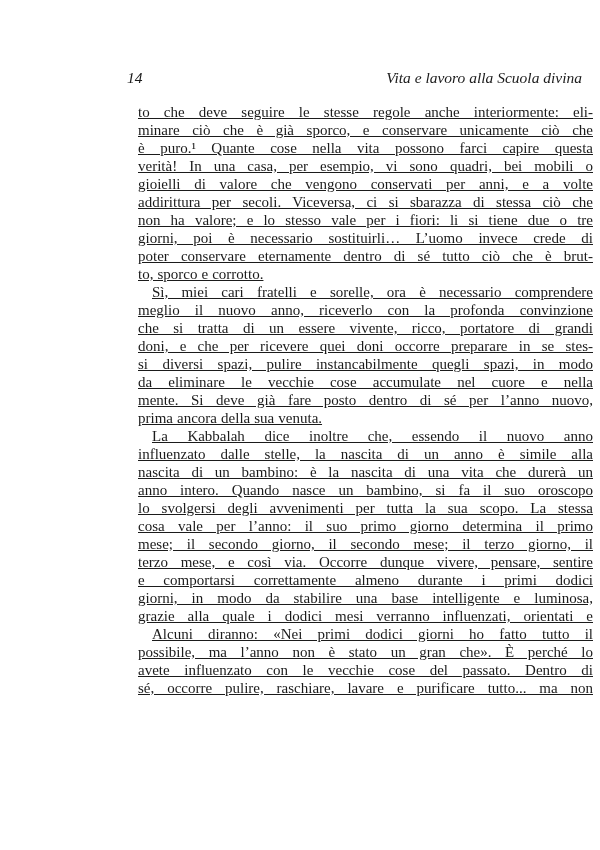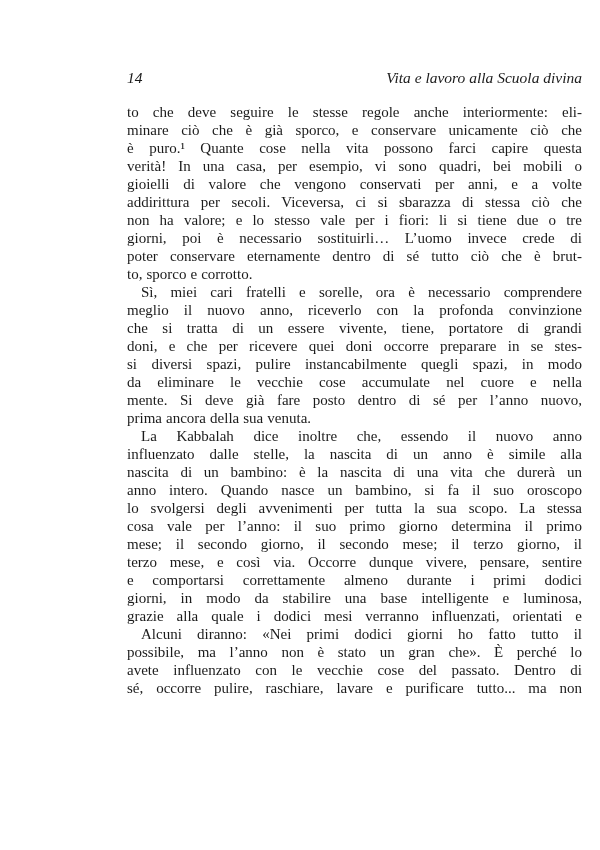--- a/index.html
+++ b/index.html
@@ -26,22 +26,23 @@
     justify-content: space-between;
     align-items: baseline;
     font-style: italic;
     font-size: 15.5px;
     line-height: 17px;
     color: #1b1b1b;
   }
   .body-text {
     position: absolute;
     top: 103px;
-    left: 93px;
+    left: 104px;
     width: 455px;
+    text-decoration: underline;
   }
   .line {
     font-size: 15px;
     line-height: 18px;
     height: 18px;
     overflow: hidden;
     text-align: justify;
     text-align-last: justify;
     word-spacing: 0.02em;
     white-space: normal;
@@ -68,21 +69,21 @@
       <div class="line">è puro.¹ Quante cose nella vita possono farci capire questa</div>
       <div class="line">verità! In una casa, per esempio, vi sono quadri, bei mobili o</div>
       <div class="line">gioielli di valore che vengono conservati per anni, e a volte</div>
       <div class="line">addirittura per secoli. Viceversa, ci si sbarazza di stessa ciò che</div>
       <div class="line">non ha valore; e lo stesso vale per i fiori: li si tiene due o tre</div>
       <div class="line">giorni, poi è necessario sostituirli… L’uomo invece crede di</div>
       <div class="line">poter conservare eternamente dentro di sé tutto ciò che è brut-</div>
       <div class="line para-end">to, sporco e corrotto.</div>
       <div class="line indent">Sì, miei cari fratelli e sorelle, ora è necessario comprendere</div>
       <div class="line">meglio il nuovo anno, riceverlo con la profonda convinzione</div>
-      <div class="line">che si tratta di un essere vivente, tiene, portatore di grandi</div>
+      <div class="line">che si tratta di un essere vivente, ricco, portatore di grandi</div>
       <div class="line">doni, e che per ricevere quei doni occorre preparare in se stes-</div>
       <div class="line">si diversi spazi, pulire instancabilmente quegli spazi, in modo</div>
       <div class="line">da eliminare le vecchie cose accumulate nel cuore e nella</div>
       <div class="line">mente. Si deve già fare posto dentro di sé per l’anno nuovo,</div>
       <div class="line para-end">prima ancora della sua venuta.</div>
       <div class="line indent">La Kabbalah dice inoltre che, essendo il nuovo anno</div>
       <div class="line">influenzato dalle stelle, la nascita di un anno è simile alla</div>
       <div class="line">nascita di un bambino: è la nascita di una vita che durerà un</div>
       <div class="line">anno intero. Quando nasce un bambino, si fa il suo oroscopo</div>
       <div class="line">lo svolgersi degli avvenimenti per tutta la sua scopo. La stessa</div>

